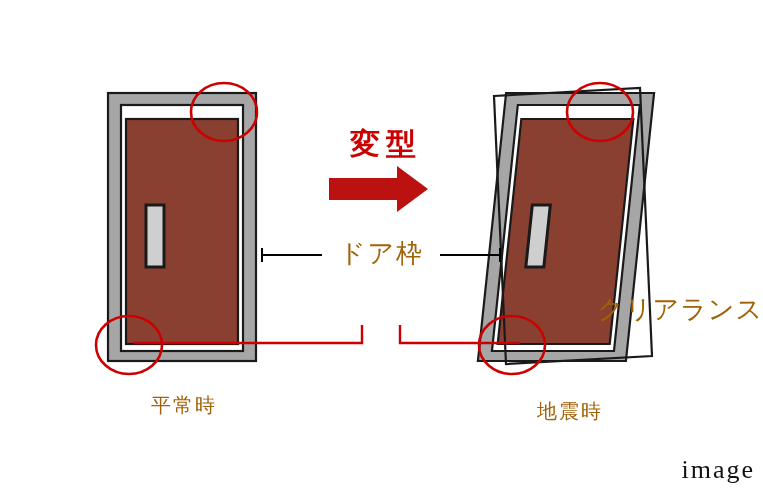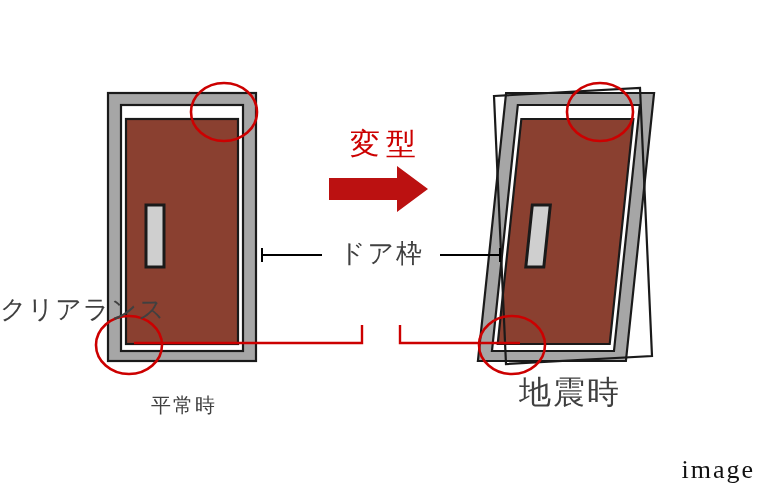--- a/index.html
+++ b/index.html
@@ -19,64 +19,64 @@
   }
   #scene {
     position: absolute;
     inset: 0;
     width: 763px;
     height: 504px;
   }
   .lbl {
     position: absolute;
     white-space: nowrap;
-    color: #404040;
+    color: #a16207;
     font-family: "Liberation Sans", "DejaVu Sans", sans-serif;
   }
   #label-normal {
     left: 0px;
     top: 392px;
     width: 368px;
     text-align: center;
     font-size: 20px;
     letter-spacing: 2px;
   }
   #label-quake {
     left: 420px;
-    top: 371px;
+    top: 398px;
     width: 300px;
     text-align: center;
-    font-size: 32px;
+    font-size: 20px;
     letter-spacing: 2px;
   }
   #label-frame {
     left: 0px;
     top: 236px;
     width: 763px;
     text-align: center;
     font-size: 26px;
     letter-spacing: 2px;
   }
   #label-clearance {
     left: 0px;
     top: 292px;
     width: 763px;
-    text-align: left;
+    text-align: right;
     font-size: 26px;
     letter-spacing: 1px;
   }
   #label-deform {
     left: 326px;
     top: 124px;
     width: 120px;
     text-align: center;
     font-size: 30px;
     letter-spacing: 6px;
     color: #cc0000;
-    font-weight: 400;
+    font-weight: 700;
   }
   #label-image {
     right: 8px;
     top: 455px;
     font-family: "Liberation Serif", "DejaVu Serif", serif;
     font-size: 26px;
     letter-spacing: 2px;
     color: #111111;
   }
 </style>

